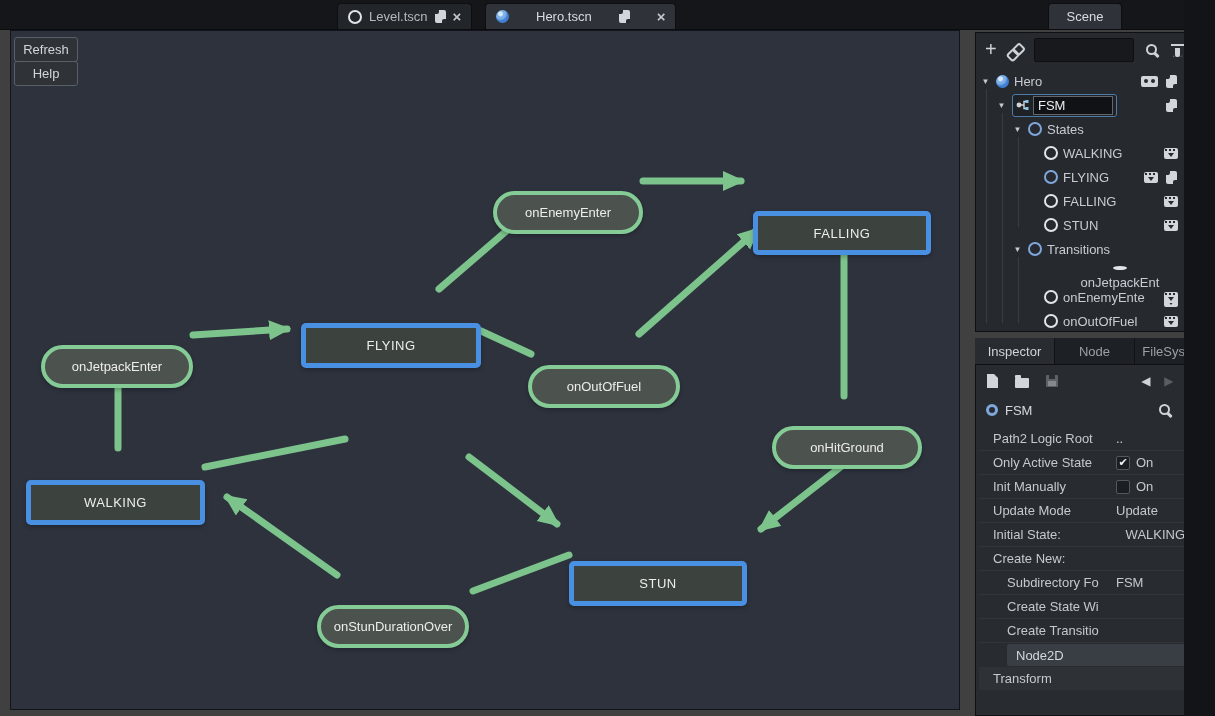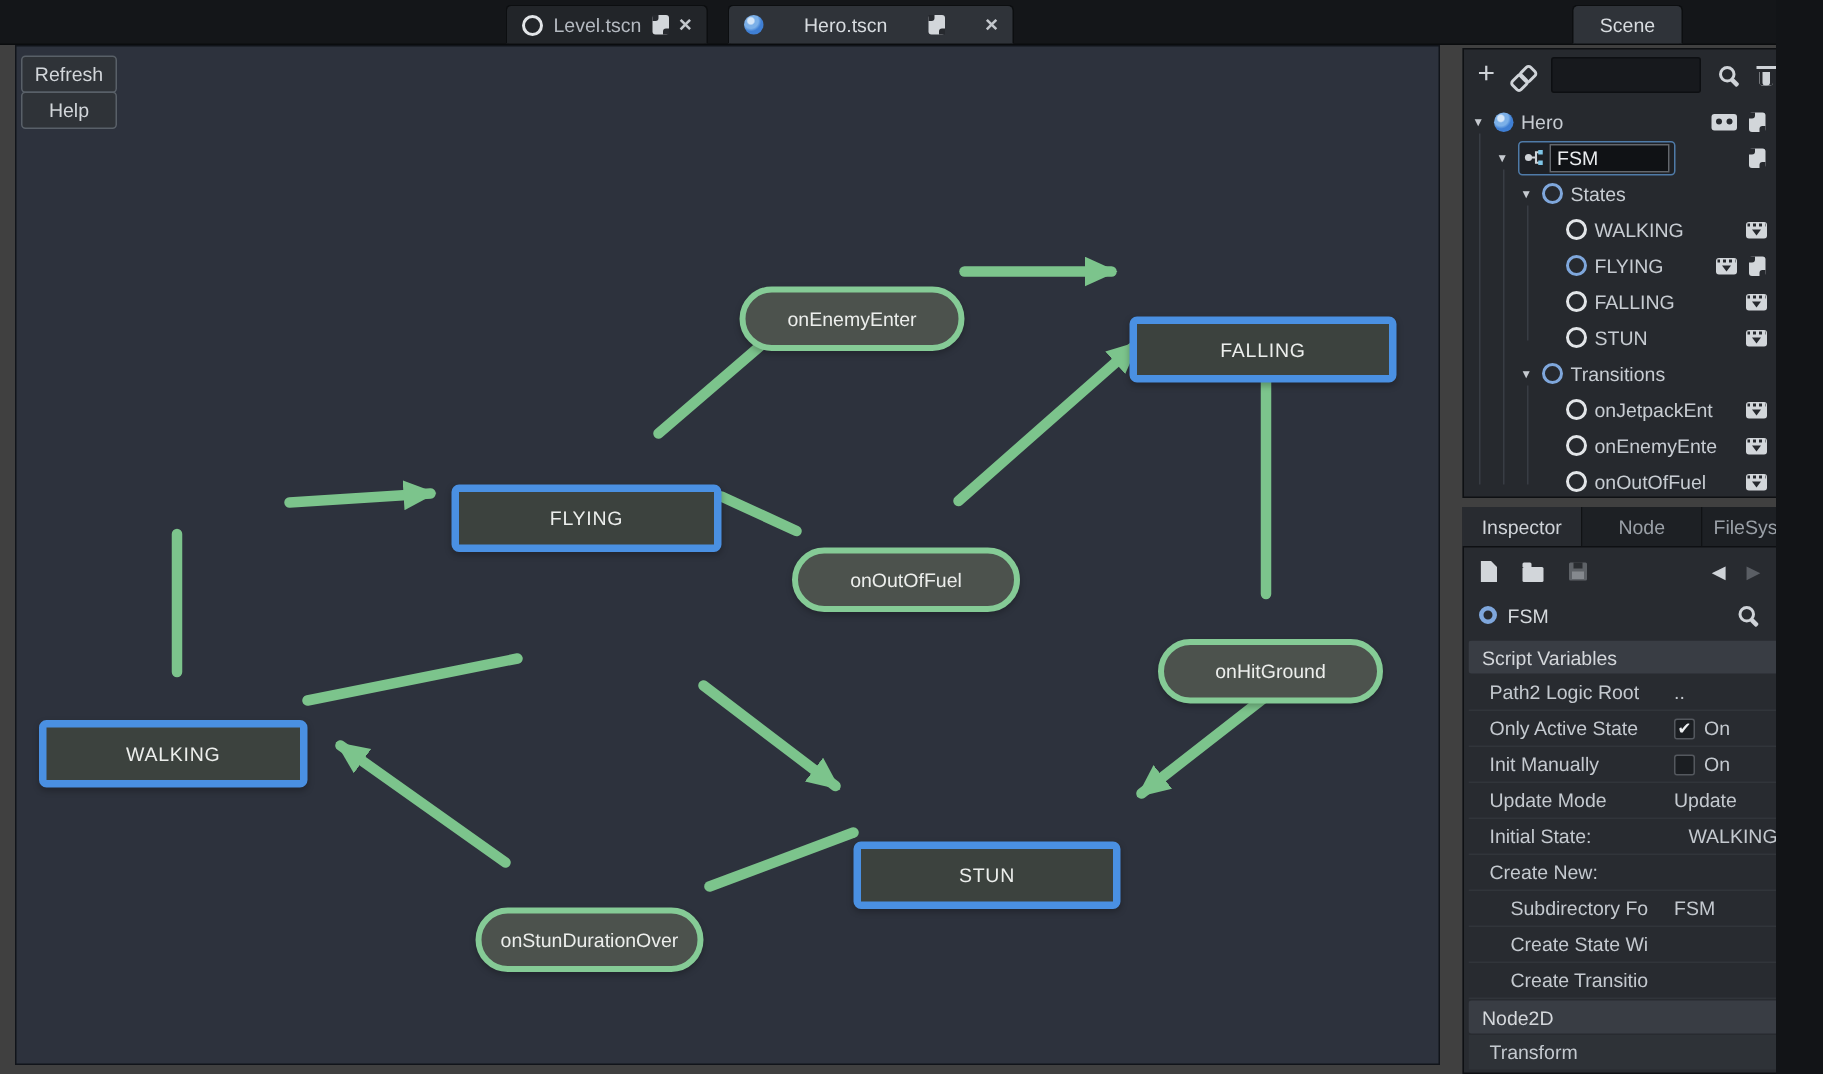--- a/index.html
+++ b/index.html
@@ -158,20 +158,23 @@
     <div class="gnode state" style="left:15px;top:417px;width:179px;height:45px;">
       <span>WALKING</span>
     </div>
     <div class="gnode state" style="left:558px;top:498px;width:178px;height:45px;">
       <span>STUN</span>
     </div>
 
     <div class="gnode trans" style="left:482px;top:128px;width:150px;height:43px;">
       <span>onEnemyEnter</span>
     </div>
+    <div class="gnode trans" style="left:30px;top:282px;width:152px;height:43px;">
+      <span>onJetpackEnter</span>
+    </div>
     <div class="gnode trans" style="left:517px;top:302px;width:152px;height:43px;">
       <span>onOutOfFuel</span>
     </div>
     <div class="gnode trans" style="left:761px;top:363px;width:150px;height:43px;">
       <span>onHitGround</span>
     </div>
     <div class="gnode trans" style="left:306px;top:542px;width:152px;height:43px;">
       <span>onStunDurationOver</span>
     </div>
 
@@ -277,21 +280,21 @@
 
       <div class="trow" style="padding-left:36px;">
         <span class="exp">▼</span>
         <span class="t-circle blue"></span>
         <span>Transitions</span>
         <span class="badges">
           <span class="b-eye">◉</span>
         </span>
       </div>
 
-      <div class="trow" style="padding-left:52px;">
+      <div class="trow" style="padding-left:52px;flex-direction:column;">
         <span class="spacer"></span>
         <span class="t-circle"></span>
         <span>onJetpackEnt</span>
         <span class="badges">
           <span class="b-clapper"></span>
           <span class="b-scroll"></span>
         </span>
       </div>
 
       <div class="trow" style="padding-left:52px;">
@@ -346,23 +349,20 @@
     <div class="fsm-row">
       <span class="ring-blue"></span>
       <span>FSM</span>
       <span class="insp-right" style="gap:16px;">
         <span class="i-search"></span>
         <span class="i-gear">⚙</span>
       </span>
     </div>
 
     <div class="props">
-      <div class="sec">
-        <span>Script Variables</span>
-      </div>
 
       <div class="prow">
         <span class="lbl">Path2 Logic Root</span>
         <span class="val">
           <span>..</span>
           <span class="arrow-r">▼</span>
         </span>
       </div>
 
       <div class="prow">
@@ -415,21 +415,21 @@
         </span>
       </div>
 
       <div class="prow sub">
         <span class="lbl">Create Transitio</span>
         <span class="val">
           <span></span>
         </span>
       </div>
 
-      <div class="sec" style="margin-top:1px;">
+      <div class="sec" style="margin-top:1px;margin-left:28px;">
         <span>Node2D</span>
       </div>
 
       <div class="prow" style="background:#2e3237;border-bottom:none;">
         <span class="lbl">Transform</span>
       </div>
     </div>
 
     <div class="vscroll" style="top:66px;bottom:4px;">
       <div class="vthumb" style="top:2px;height:148px;"></div>

